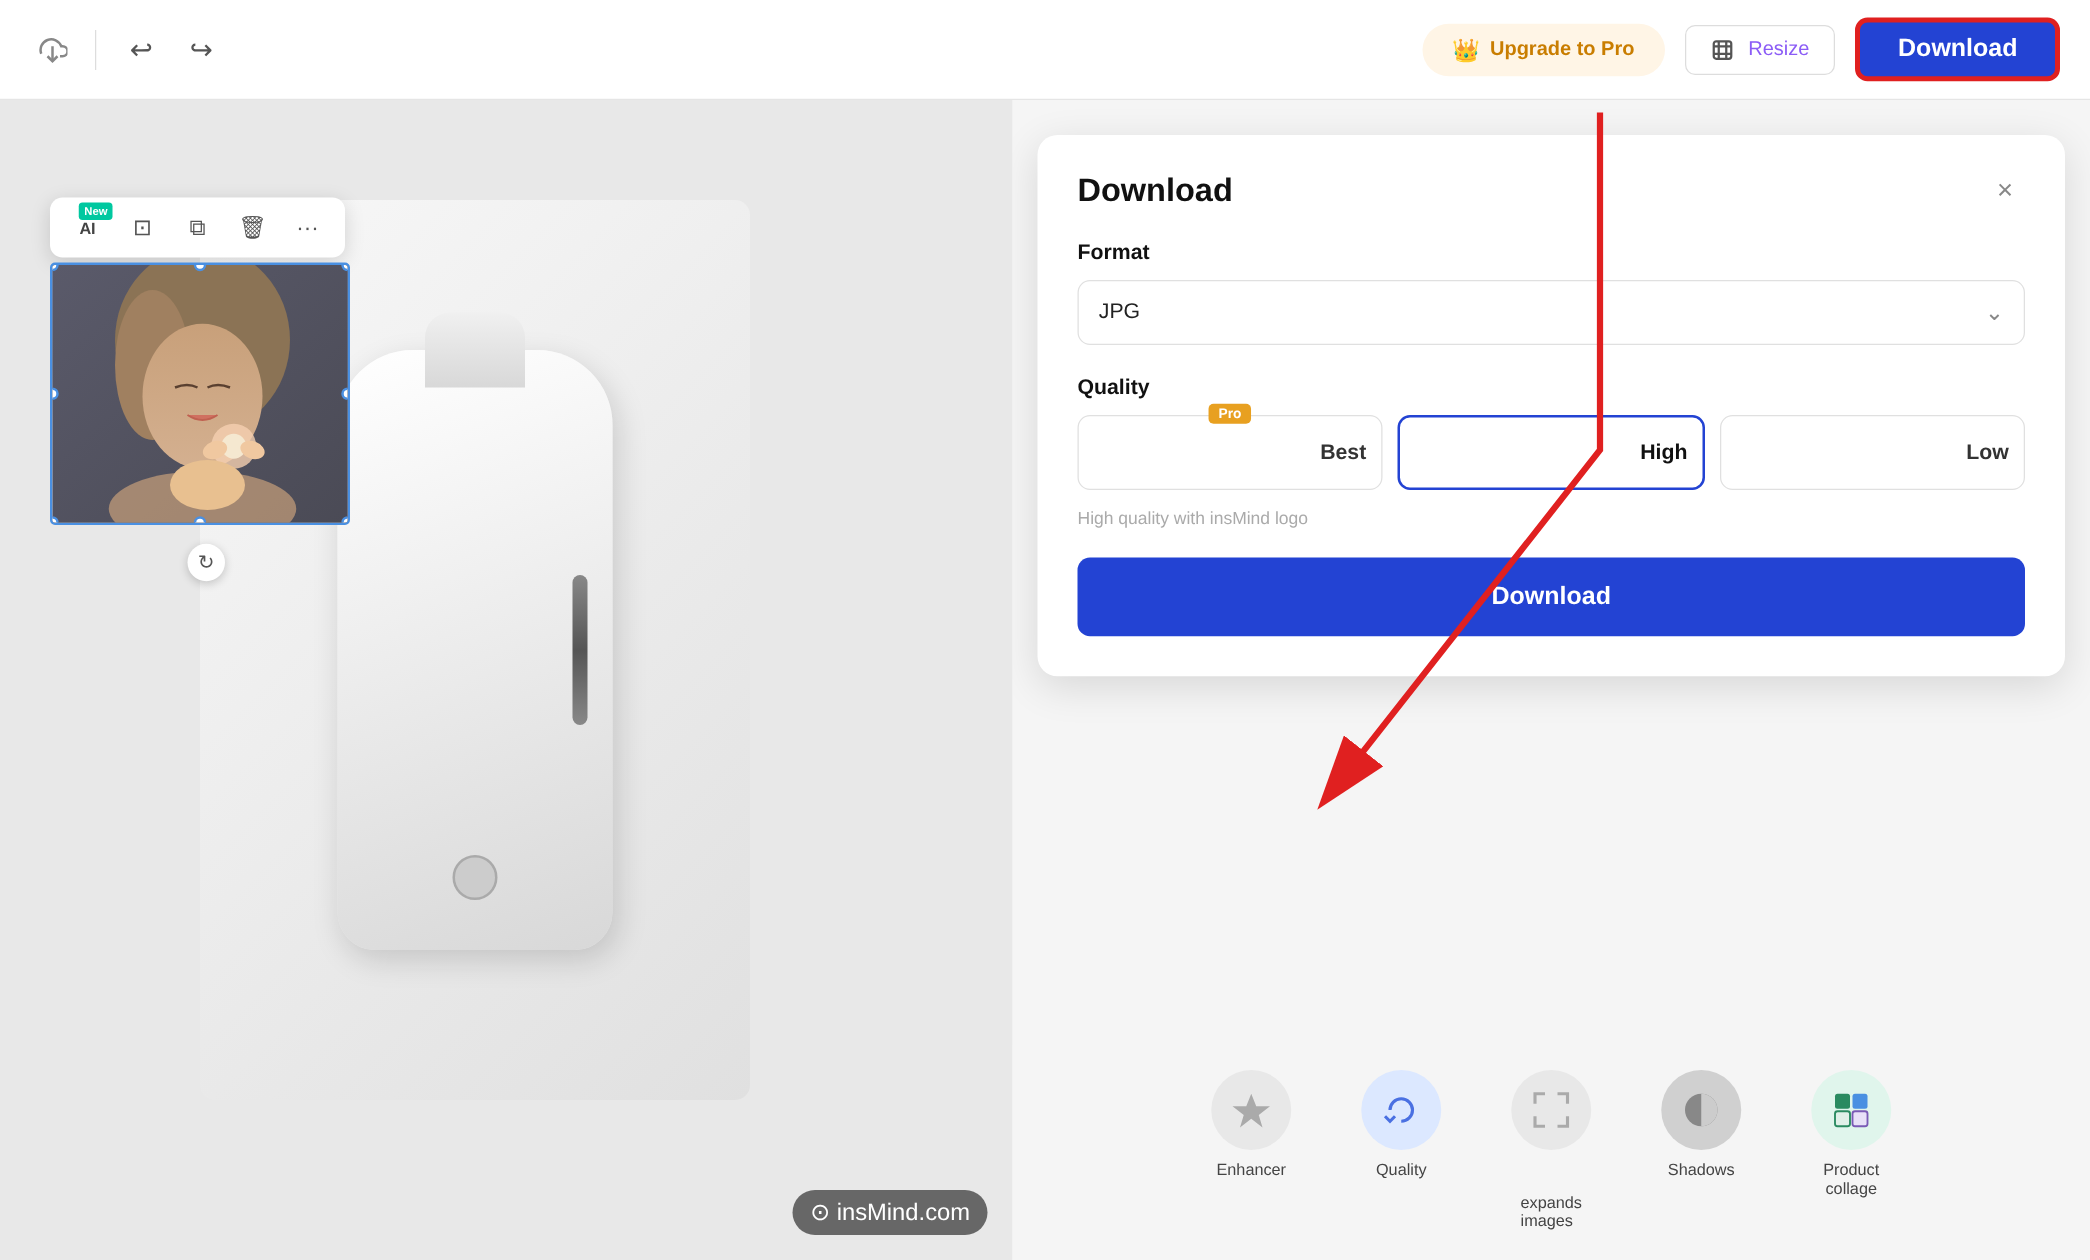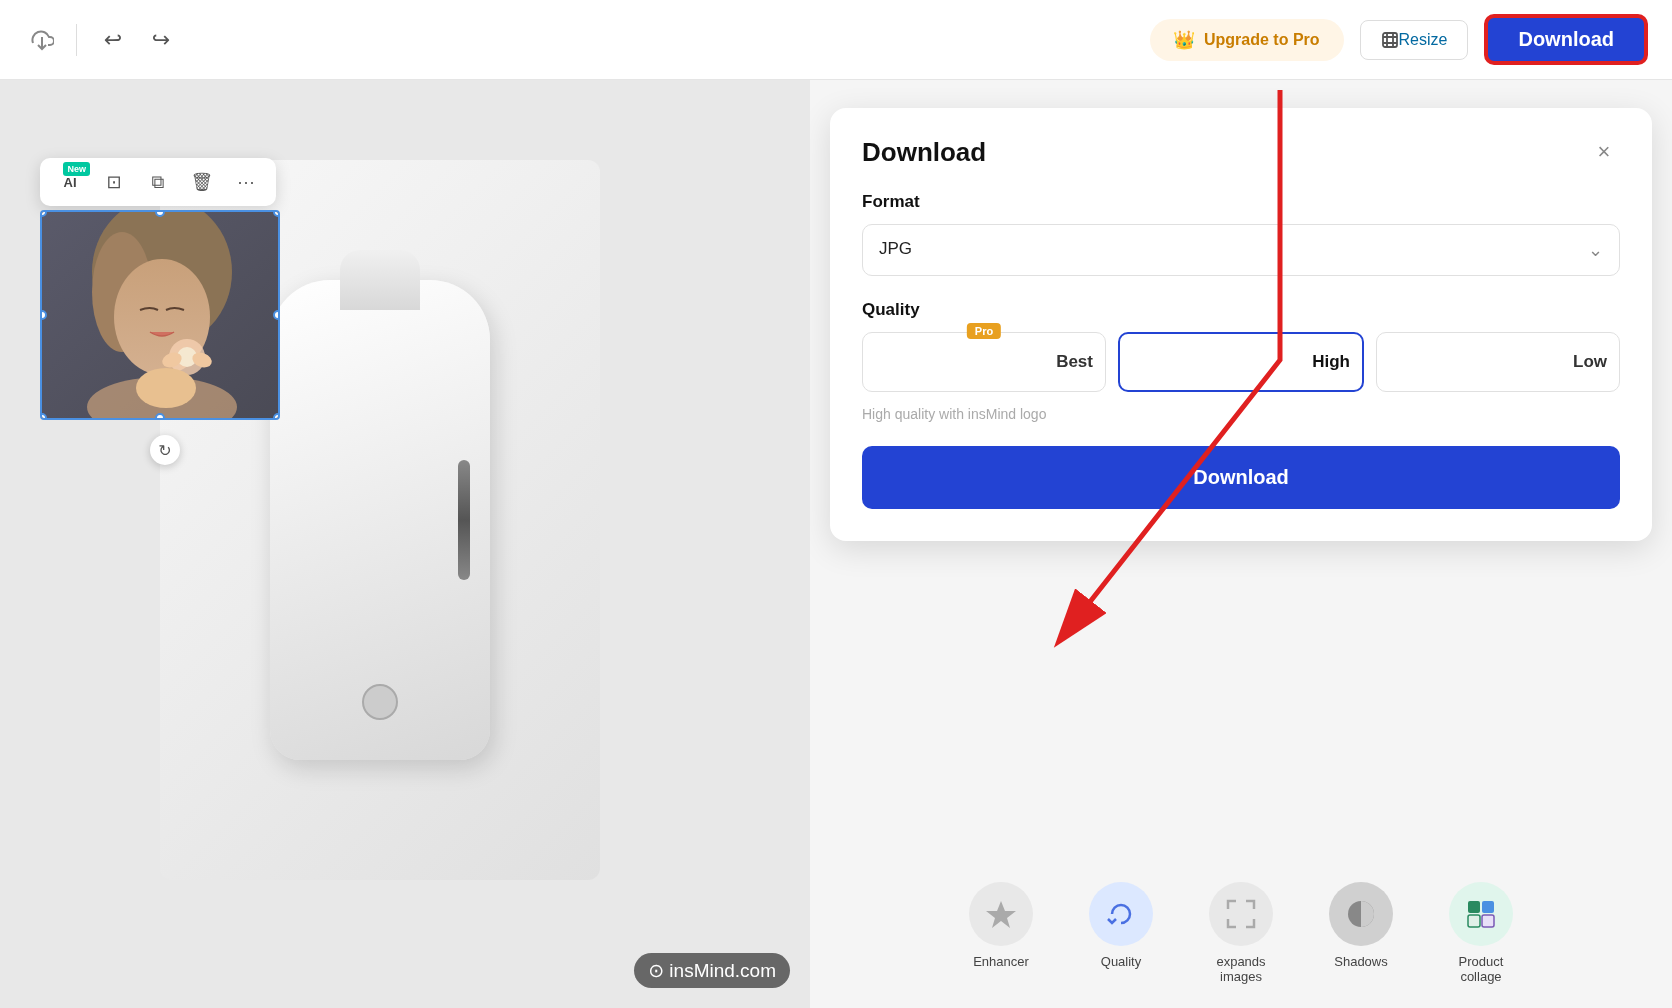--- a/index.html
+++ b/index.html
@@ -60,25 +60,25 @@
       align-items: center;
       gap: 8px;
     }
     .btn-resize {
       background: #fff;
       border: 1.5px solid #ddd;
       border-radius: 8px;
       padding: 10px 20px;
       font-size: 16px;
       font-weight: 500;
-      color: #0369a1;
+      color: #8b5cf6;
       cursor: pointer;
       display: flex;
       align-items: flex-start;
-      gap: 0;
+      gap: 12px;
     }
     .btn-download-header {
       background: #2343d3;
       border: 4px solid #e02020;
       border-radius: 10px;
       padding: 10px 30px;
       font-size: 20px;
       font-weight: 700;
       color: #fff;
       cursor: pointer;
@@ -627,21 +627,21 @@
     </div>
     <div class="tool-item">
       <div class="tool-icon-circle" style="background:#e8e8e8;">
         <svg width="34" height="34" viewBox="0 0 34 34">
           <polyline points="4,12 4,4 12,4" stroke="#aaa" stroke-width="2.5" fill="none"></polyline>
           <polyline points="22,4 30,4 30,12" stroke="#aaa" stroke-width="2.5" fill="none"></polyline>
           <polyline points="4,22 4,30 12,30" stroke="#aaa" stroke-width="2.5" fill="none"></polyline>
           <polyline points="22,30 30,30 30,22" stroke="#aaa" stroke-width="2.5" fill="none"></polyline>
         </svg>
       </div>
-      <span class="tool-label" style="text-align:center;">expands<br>images</span>
+      <span class="tool-label" style="text-align:left;margin-top:26px;">expands<br>images</span>
     </div>
     <div class="tool-item">
       <div class="tool-icon-circle" style="background:#d0d0d0;">
         <svg width="34" height="34" viewBox="0 0 34 34">
           <circle cx="17" cy="17" r="13" fill="#888"></circle>
           <path d="M17 4 A13 13 0 0 1 17 30 Z" fill="#ccc"></path>
         </svg>
       </div>
       <span class="tool-label">Shadows</span>
     </div>

